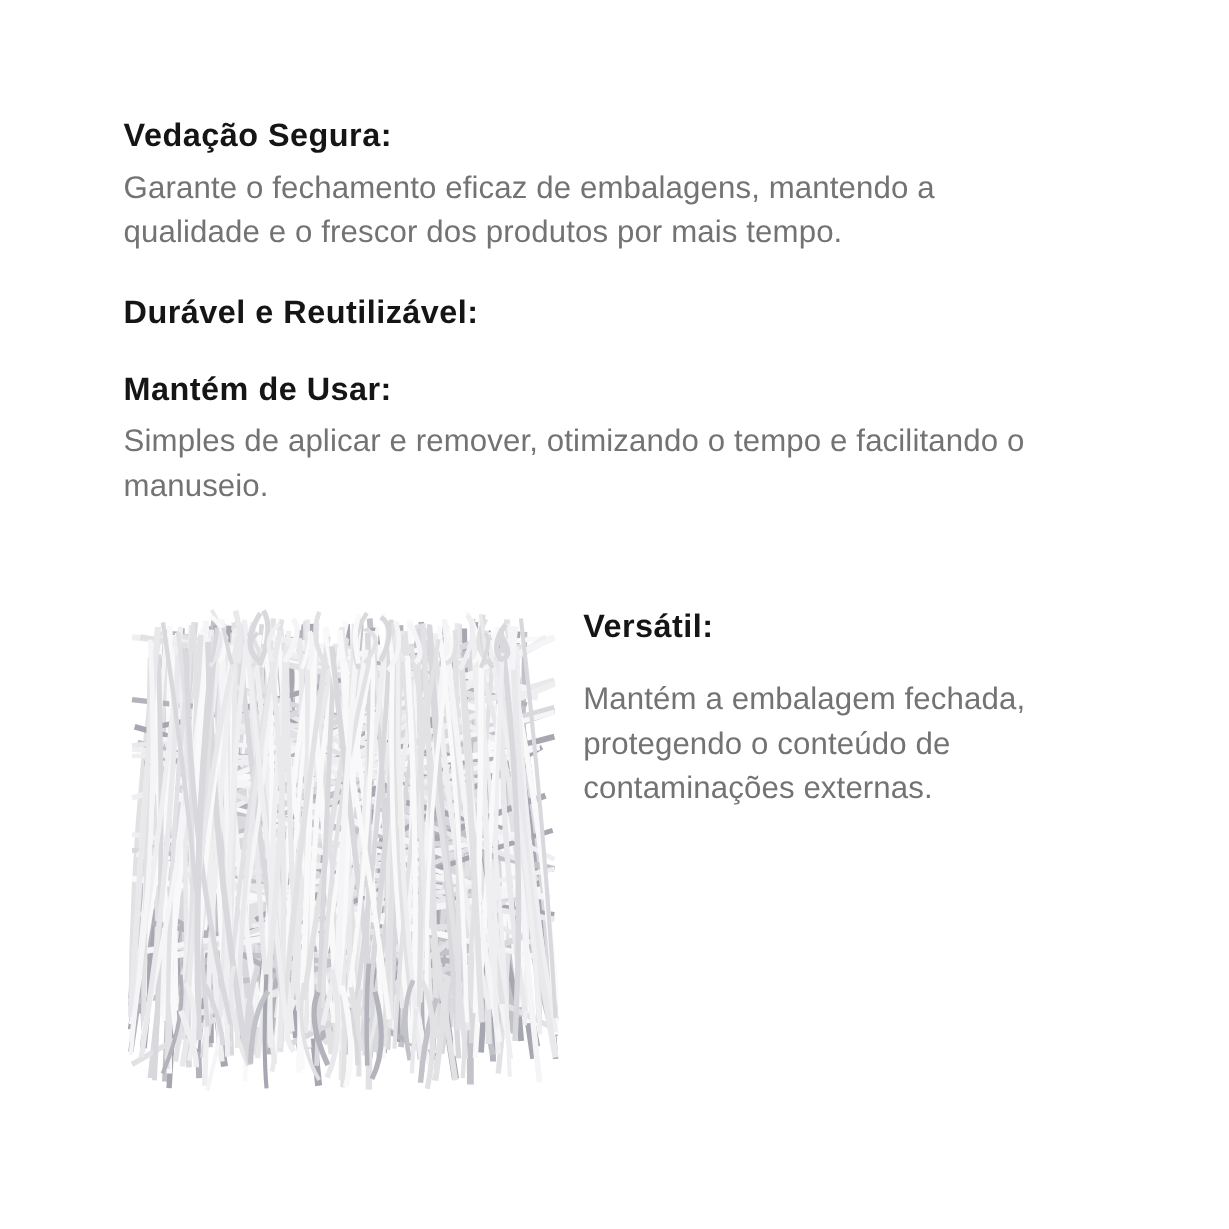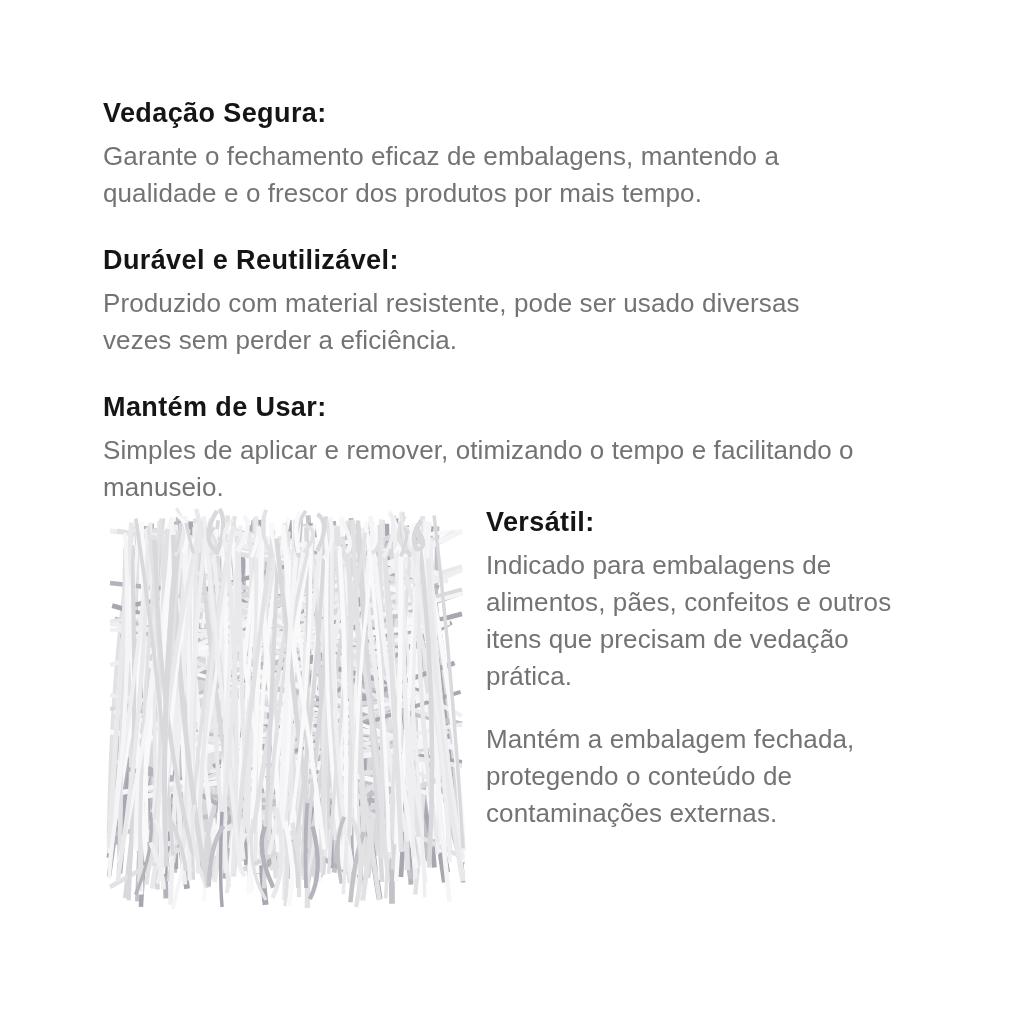--- a/index.html
+++ b/index.html
@@ -58,22 +58,20 @@
 <div class="page">
 
   <div class="left-col">
     <div class="section">
       <h3>Vedação Segura:</h3>
       <p>Garante o fechamento eficaz de embalagens, mantendo a
 qualidade e o frescor dos produtos por mais tempo.</p>
     </div>
     <div class="section">
       <h3>Durável e Reutilizável:</h3>
-      <p>Produzido com material resistente, pode ser usado diversas
-vezes sem perder a eficiência.</p>
     </div>
     <div class="section">
       <h3>Mantém de Usar:</h3>
       <p>Simples de aplicar e remover, otimizando o tempo e facilitando o
 manuseio.</p>
     </div>
   </div>
 
   <div class="photo">
     <svg id="tie-svg" viewBox="0 0 364 412" xmlns="http://www.w3.org/2000/svg" aria-hidden="true">
@@ -540,24 +538,20 @@
         <path d="M119.5 323.1 Q105.8 341.8 104.8 383.5" stroke="#c2c2c9" stroke-width="4.37" fill="none" opacity="1"></path>
         <path d="M203.4 300.0 Q200.5 333.6 202.1 385.0" stroke="#b3b3bc" stroke-width="3.83" fill="none" opacity="1"></path>
         <path d="M208.5 323.4 Q220.2 368.1 205.9 396.1" stroke="#b3b3bc" stroke-width="4.28" fill="none" opacity="1"></path>
         <path d="M46.5 339.3 Q60.7 374.3 59.4 386.3" stroke="#efeff1" stroke-width="4.67" fill="none" opacity="1"></path>
       </svg>
   </div>
 
   <div class="right-col">
     <div class="section">
       <h3>Versátil:</h3>
-      <p>Indicado para embalagens de
-alimentos, pães, confeitos e outros
-itens que precisam de vedação
-prática.</p>
     </div>
     <div class="section">
       <p>Mantém a embalagem fechada,
 protegendo o conteúdo de
 contaminações externas.</p>
     </div>
   </div>
 
 </div>
 

